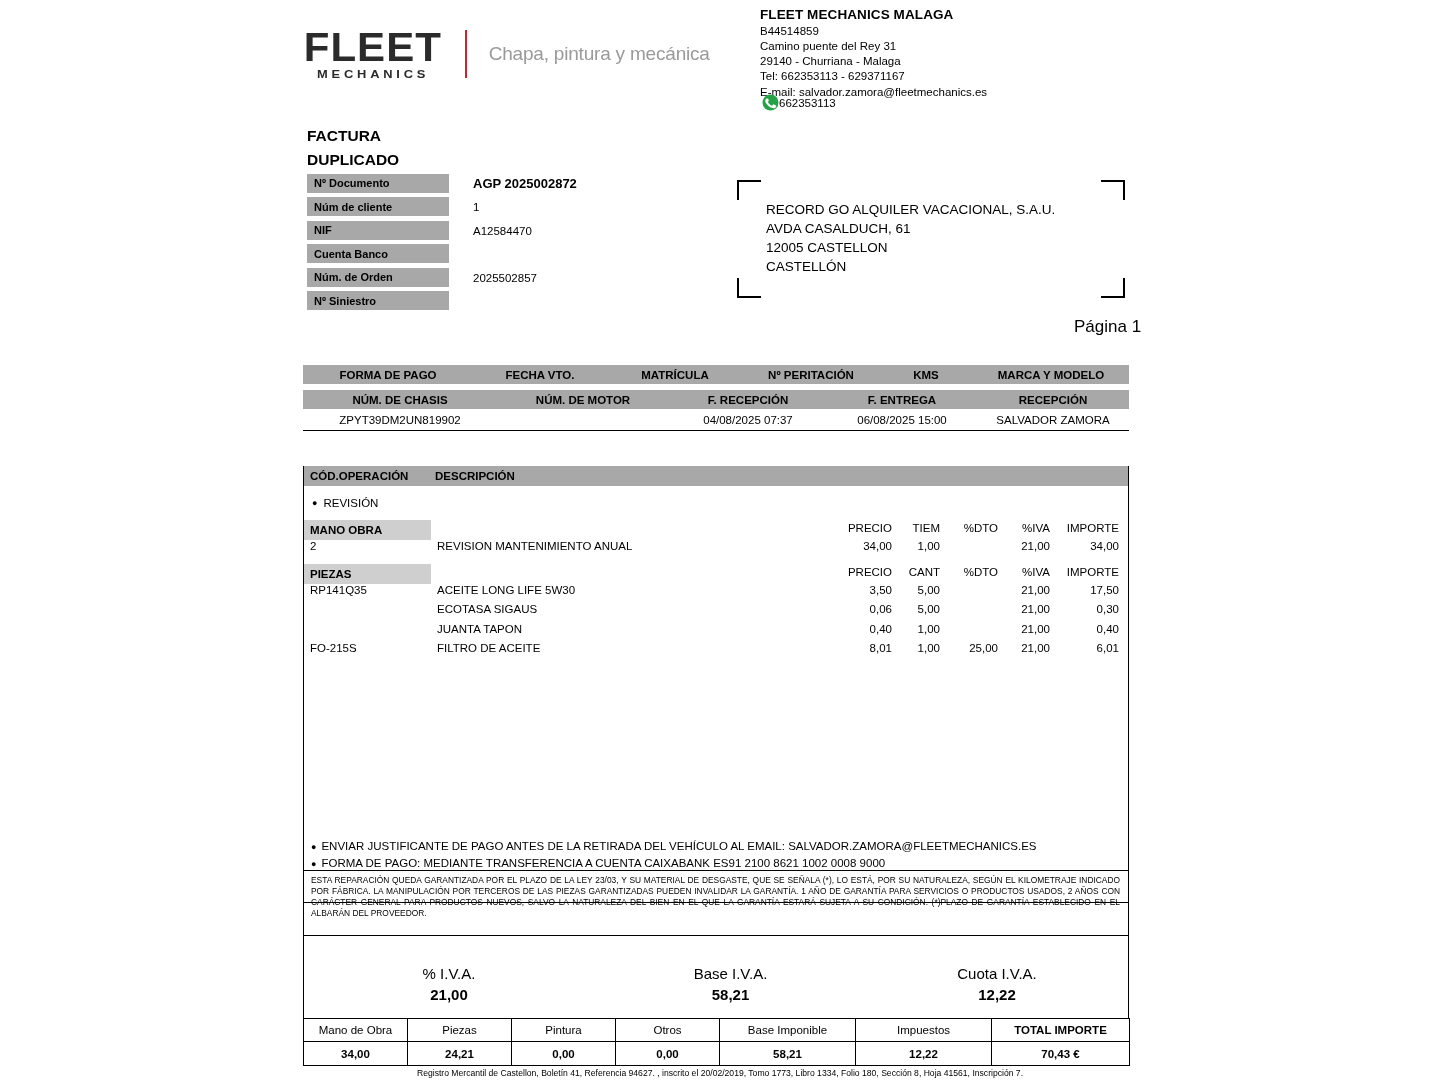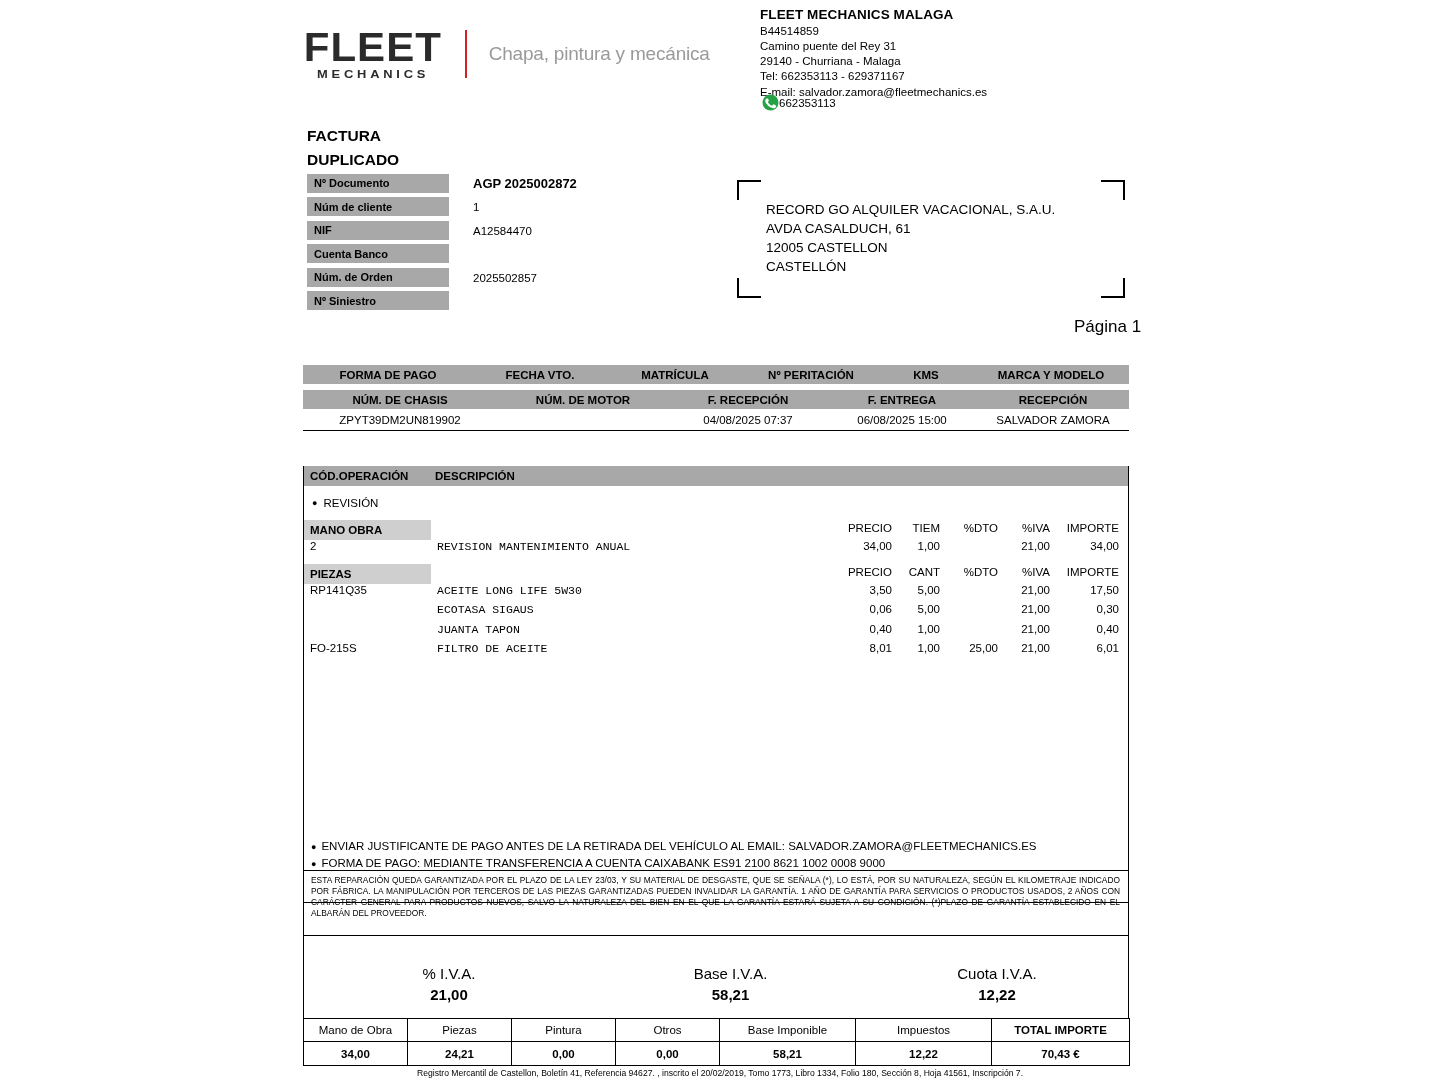--- a/index.html
+++ b/index.html
@@ -262,21 +262,21 @@
     height: 19.5px;
     position: relative;
     font-size: 11.5px;
   }
   .ir-cod {
     position: absolute;
     left: 6px; top: 0;
   }
   .ir-desc {
     position: absolute;
-    left: 133px; top: 0; font-family: Liberation Mono, monospace;
+    left: 133px; top: 0;
   }
   .numrow {
     position: absolute;
     right: 0; top: 0;
     display: flex;
   }
 
   
   .notes {
     position: absolute;

